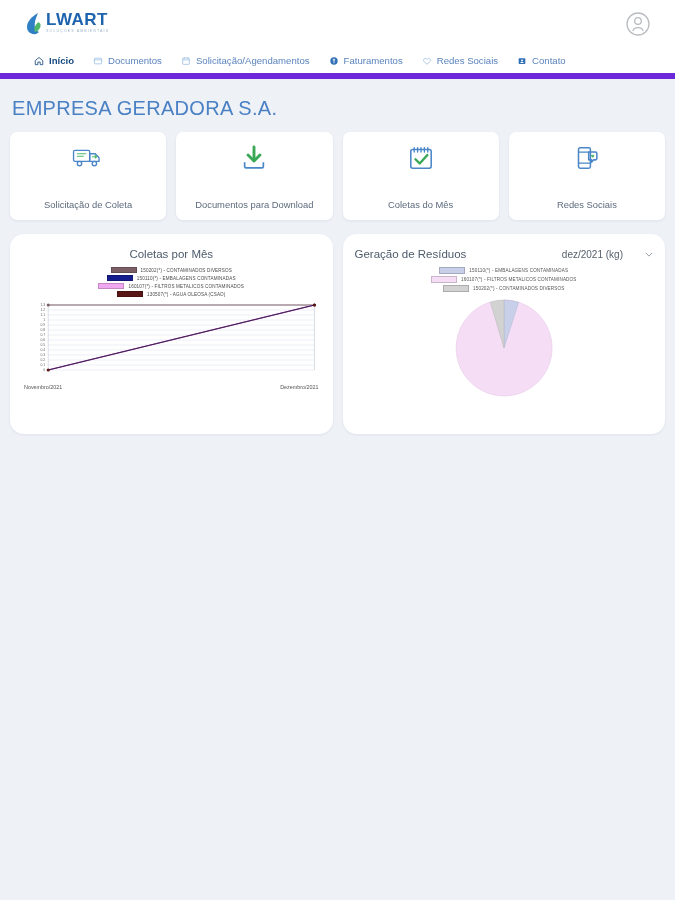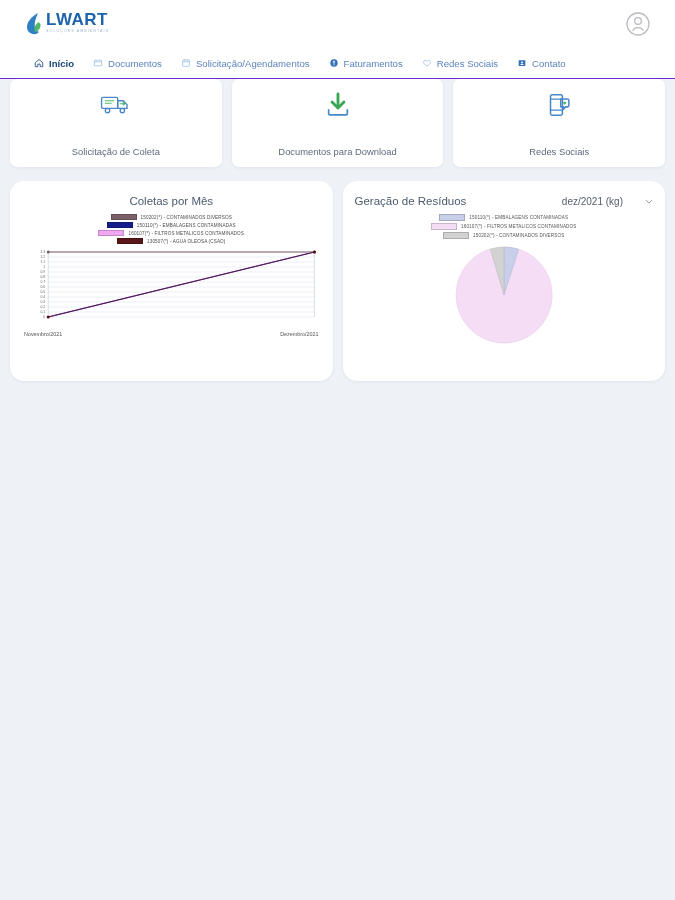--- a/index.html
+++ b/index.html
@@ -33,21 +33,21 @@
   }
   .avatar-btn { width:26px; height:26px; }
 
   
   .navbar {
     background:#ffffff;
     height: 31px;
     display:flex; align-items:center;
     padding: 0 34px;
     gap: 19px;
-    border-bottom:1px solid #6d28d9;
+    border-bottom:6px solid #6d28d9;
   }
   .nav-item {
     display:flex; align-items:center; gap:5px;
     font-size:9.6px; color:#5b84bd;
     white-space:nowrap; cursor:pointer;
   }
   .nav-item.active { color:#17497f; font-weight:bold; }
   .nav-ico { width:10px; height:10px; display:block; flex:none; }
 
   
@@ -192,20 +192,21 @@
       <rect x="2" y="2.6" width="8" height="7" rx="0.8" fill="#2f6fb5"></rect>
       <circle cx="6" cy="5.3" r="1.2" fill="#fff"></circle>
       <path d="M3.8 8.4 C4.2 6.9 7.8 6.9 8.2 8.4 Z" fill="#fff"></path>
     </svg>
     <span>Contato</span>
   </div>
 </div>
 
 <div class="page">
 
+  <div class="page-title">EMPRESA GERADORA S.A.</div>
 
   <div class="cards">
 
     <div class="card">
       <svg class="card-ico" viewBox="0 0 40 40">
         <rect x="3" y="11" width="19" height="13" rx="1.6" fill="none" stroke="#4a86c8" stroke-width="1.6"></rect>
         <path d="M22 15 h6.5 l4.5 4.6 V24 H22 Z" fill="none" stroke="#4a86c8" stroke-width="1.6"></path>
         <circle cx="10" cy="26.5" r="2.6" fill="none" stroke="#4a86c8" stroke-width="1.6"></circle>
         <circle cx="27.5" cy="26.5" r="2.6" fill="none" stroke="#4a86c8" stroke-width="1.6"></circle>
         <path d="M7 15 h11 M7 18 h8" stroke="#4fb86a" stroke-width="1.3"></path>
@@ -216,20 +217,28 @@
 
     <div class="card">
       <svg class="card-ico" viewBox="0 0 40 40">
         <path d="M20 7 V22" stroke="#3aa757" stroke-width="3.4" stroke-linecap="round"></path>
         <path d="M13 16.5 L20 23.5 L27 16.5" fill="none" stroke="#3aa757" stroke-width="3.4" stroke-linecap="round" stroke-linejoin="round"></path>
         <path d="M9 25 V30 a1.6 1.6 0 0 0 1.6 1.6 h18.8 A1.6 1.6 0 0 0 31 30 V25" fill="none" stroke="#4a86c8" stroke-width="2"></path>
       </svg>
       <div class="card-label">Documentos para Download</div>
     </div>
 
+    <div class="card">
+      <svg class="card-ico" viewBox="0 0 40 40">
+        <rect x="8" y="10" width="24" height="22" rx="2.2" fill="none" stroke="#4a86c8" stroke-width="1.8"></rect>
+        <path d="M12 8 V13 M16 8 V13 M20 8 V13 M24 8 V13 M28 8 V13" stroke="#4a86c8" stroke-width="1.6" stroke-linecap="round"></path>
+        <path d="M13.5 21.5 L18.5 26.5 L27.5 16.5" fill="none" stroke="#3aa757" stroke-width="2.8" stroke-linecap="round" stroke-linejoin="round"></path>
+      </svg>
+      <div class="card-label">Coletas do Mês</div>
+    </div>
 
     <div class="card">
       <svg class="card-ico" viewBox="0 0 40 40">
         <rect x="10" y="8" width="14" height="24" rx="2" fill="none" stroke="#4a86c8" stroke-width="1.8"></rect>
         <path d="M10 13 H24 M10 26 H24" stroke="#4a86c8" stroke-width="1.5"></path>
         <path d="M22 13 h8 a1.6 1.6 0 0 1 1.6 1.6 v6 A1.6 1.6 0 0 1 30 22.2 h-2.4 L25.4 25 V22.2 h-3.4 Z" fill="none" stroke="#4a86c8" stroke-width="1.8" stroke-linejoin="round"></path>
         <path d="M26.7 16.6 c.7 -.9 2 -.5 2 .6 c0 1 -1.3 1.9 -2 2.4 c-.7 -.5 -2 -1.4 -2 -2.4 c0 -1.1 1.3 -1.5 2 -.6 Z" fill="#4fb86a"></path>
       </svg>
       <div class="card-label">Redes Sociais</div>
     </div>

